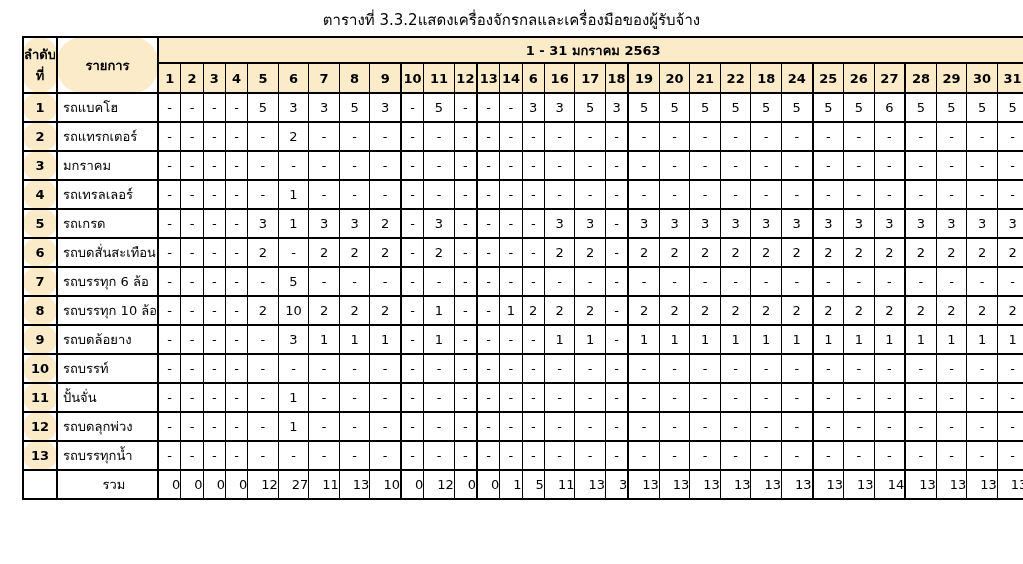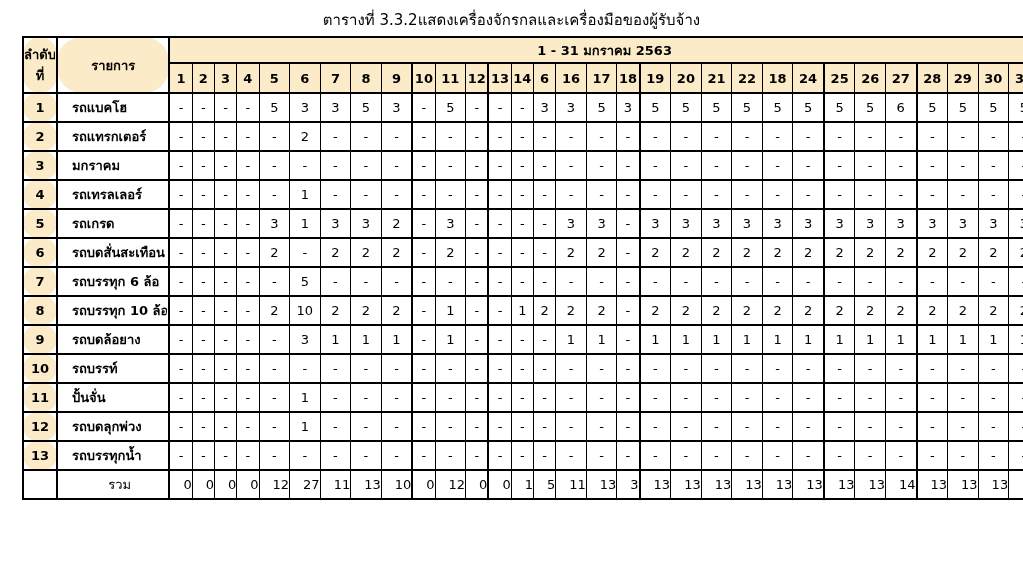--- a/index.html
+++ b/index.html
@@ -27,21 +27,21 @@
     padding: 0; text-align: center; vertical-align: middle;
     font-size: 13px; height: 29px; overflow: hidden;
     background: #ffffff;
   }
   table.eq .hdr { background: #FCEBC8; font-weight: bold; }
   table.eq .month-cell { height: 26px; border-bottom-width: 1px; font-size: 13px; }
   table.eq .day-cell-h { height: 30px; font-size: 13px; }
   table.eq .no-col { border-right-width: 2px; border-radius: 27px; }
   table.eq .item-col { border-right-width: 2px; border-radius: 25px; }
   table.eq .name-cell {
-    text-align: left; padding-left: 14px; font-weight: bold;
+    text-align: left; padding-left: 5px; font-weight: normal;
     font-size: 13px; white-space: nowrap;
   }
   table.eq .grp { border-right-width: 2px; }
   table.eq .foot td { font-weight: normal; padding-left: 13px; }
 </style>
 </head>
 <body>
 
 <div class="page">
 

